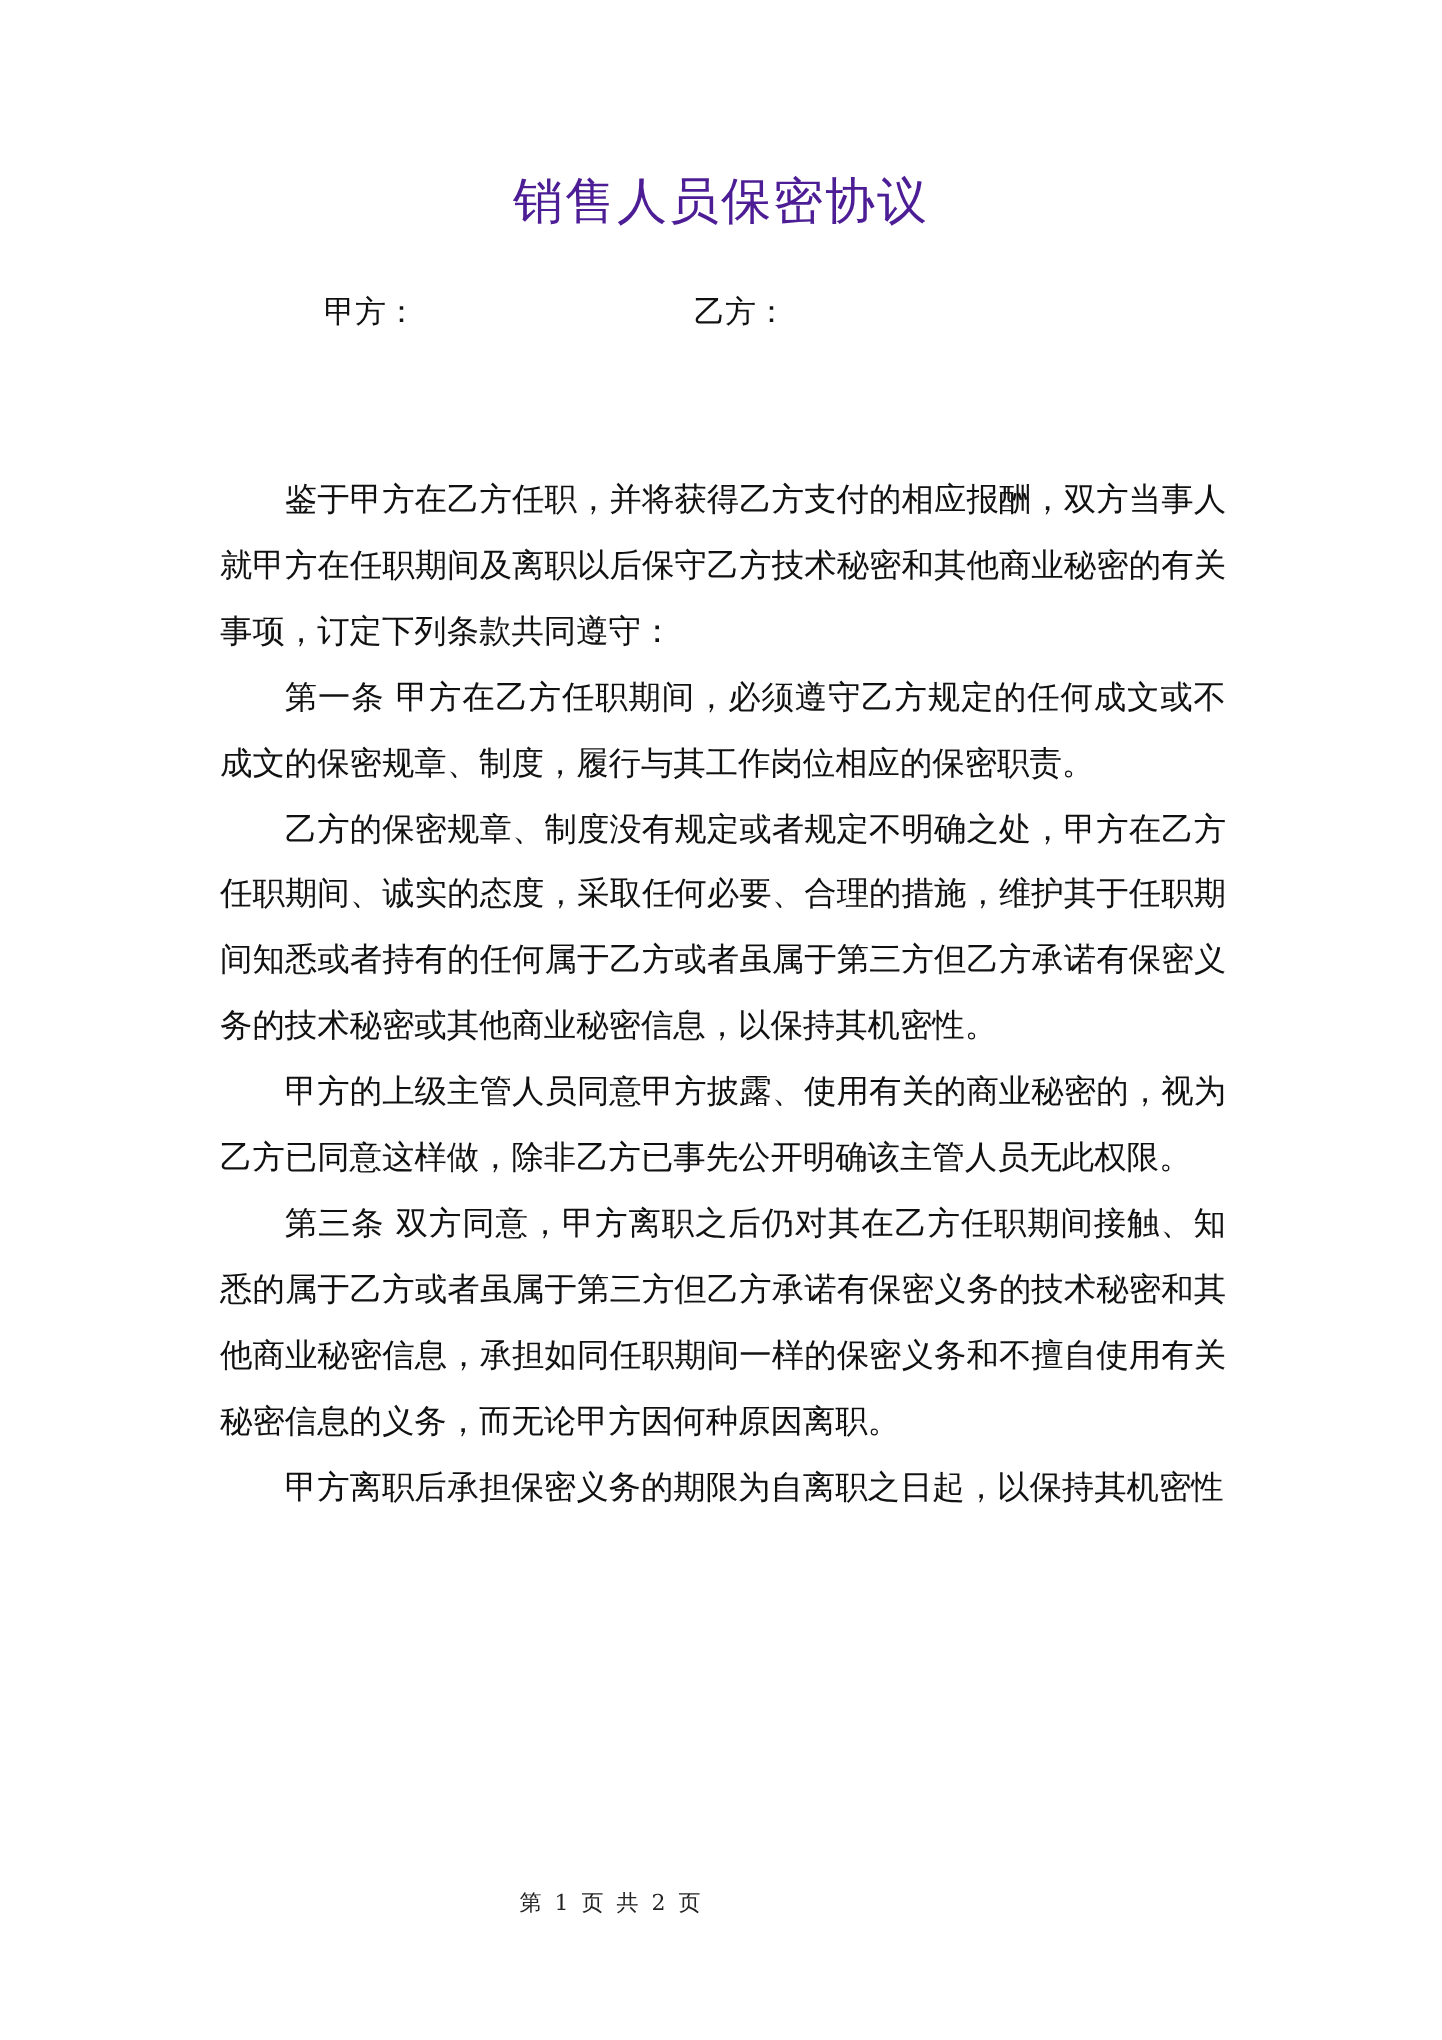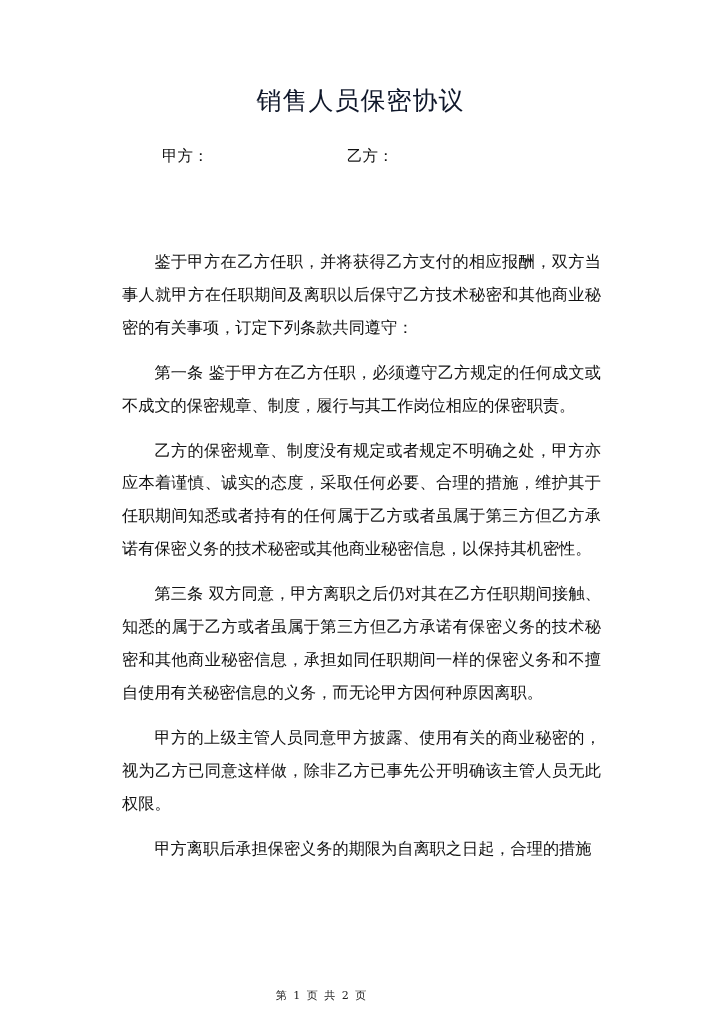--- a/index.html
+++ b/index.html
@@ -1,38 +1,38 @@
 <!DOCTYPE html>
 <html><head>
 <meta charset="utf-8">
 <style>
   html, body { margin: 0; padding: 0; background: #ffffff; }
   body { width: 721px; height: 1020px; position: relative; overflow: hidden;
          font-family: "DejaVu Serif", "Liberation Serif", serif; color: #111; }
   .page { position: absolute; left: 0; top: 0; width: 721px; height: 1020px; background: #fff; }
   .title { position: absolute; top: 84px; left: 0; width: 721px; text-align: center;
-           font-family: "DejaVu Sans", "Liberation Sans", sans-serif; font-size: 25px; letter-spacing: 1px; color: #0f172a; }
+           font-family: "DejaVu Sans", "Liberation Sans", sans-serif; font-size: 25px; letter-spacing: 1px; color: #4c1d95; }
   .parties { position: absolute; top: 146px; left: 146px; font-size: 15.5px; }
   .parties span { position: absolute; white-space: nowrap; }
   .body { position: absolute; top: 234px; left: 110px; width: 503px; font-size: 16.2px; line-height: 32.9px;
           text-align: justify; text-justify: inter-character; }
-  .body p { margin: 12px; text-indent: 2em; }
-  .footer { position: absolute; top: 988px; left: 0; width: 610px; text-align: center; font-size: 11px; word-spacing: 3px; color: #222; margin-left: 16px; }
+  .body p { margin: 0; text-indent: 2em; }
+  .footer { position: absolute; top: 944px; left: 0; width: 610px; text-align: center; font-size: 11px; word-spacing: 3px; color: #222; }
 </style>
 </head>
 <body>
 
 <div class="page">
   <div class="title">销售人员保密协议</div>
   <div class="parties">
     <span style="left:16px;">甲方：</span>
     <span style="left:201px;">乙方：</span>
   </div>
   <div class="body">
     <p>鉴于甲方在乙方任职，并将获得乙方支付的相应报酬，双方当事人就甲方在任职期间及离职以后保守乙方技术秘密和其他商业秘密的有关事项，订定下列条款共同遵守：</p>
-    <p>第一条 鉴于甲方在乙方任职，必须遵守乙方规定的任何成文或不成文的保密规章、制度，履行与其工作岗位相应的保密职责。</p>
-    <p>乙方的保密规章、制度没有规定或者规定不明确之处，甲方亦应本着谨慎、诚实的态度，采取任何必要、合理的措施，维护其于任职期间知悉或者持有的任何属于乙方或者虽属于第三方但乙方承诺有保密义务的技术秘密或其他商业秘密信息，以保持其机密性。</p>
+    <p>第一条 甲方在乙方任职期间，必须遵守乙方规定的任何成文或不成文的保密规章、制度，履行与其工作岗位相应的保密职责。</p>
+    <p>乙方的保密规章、制度没有规定或者规定不明确之处，甲方在乙方任职期间、诚实的态度，采取任何必要、合理的措施，维护其于任职期间知悉或者持有的任何属于乙方或者虽属于第三方但乙方承诺有保密义务的技术秘密或其他商业秘密信息，以保持其机密性。</p>
+    <p>甲方的上级主管人员同意甲方披露、使用有关的商业秘密的，视为乙方已同意这样做，除非乙方已事先公开明确该主管人员无此权限。</p>
     <p>第三条 双方同意，甲方离职之后仍对其在乙方任职期间接触、知悉的属于乙方或者虽属于第三方但乙方承诺有保密义务的技术秘密和其他商业秘密信息，承担如同任职期间一样的保密义务和不擅自使用有关秘密信息的义务，而无论甲方因何种原因离职。</p>
-    <p>甲方的上级主管人员同意甲方披露、使用有关的商业秘密的，视为乙方已同意这样做，除非乙方已事先公开明确该主管人员无此权限。</p>
-    <p>甲方离职后承担保密义务的期限为自离职之日起，合理的措施</p>
+    <p>甲方离职后承担保密义务的期限为自离职之日起，以保持其机密性</p>
   </div>
   <div class="footer">第 1 页 共 2 页</div>
 </div>
 
 </body></html>

